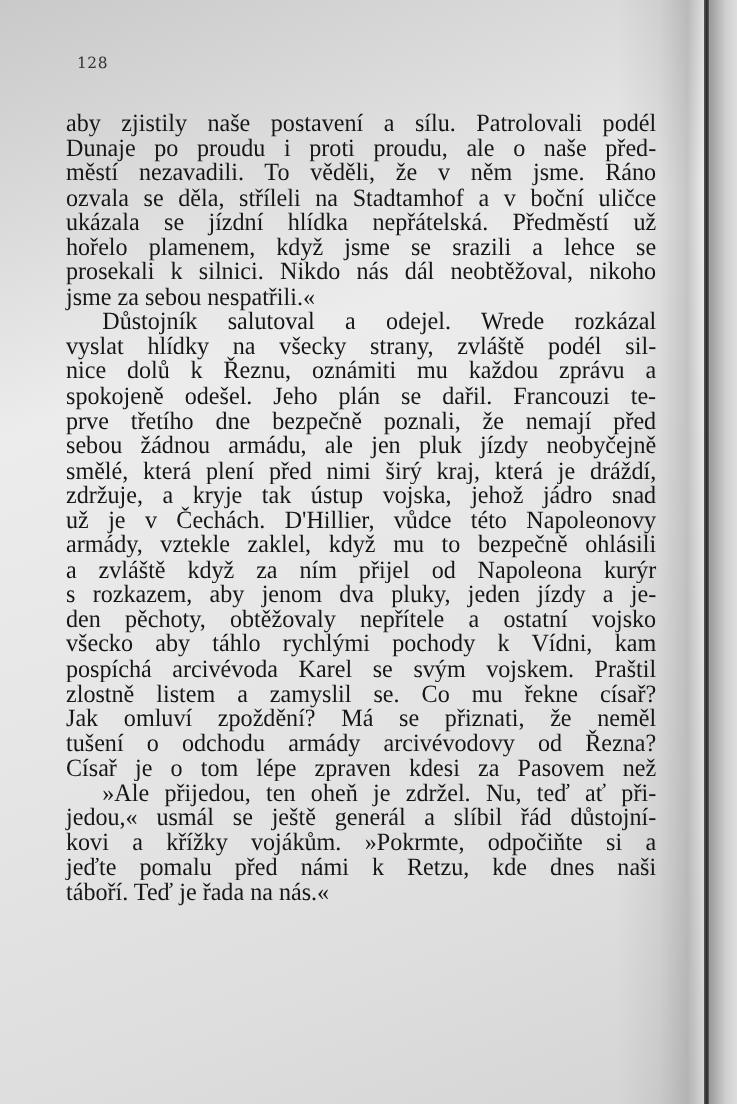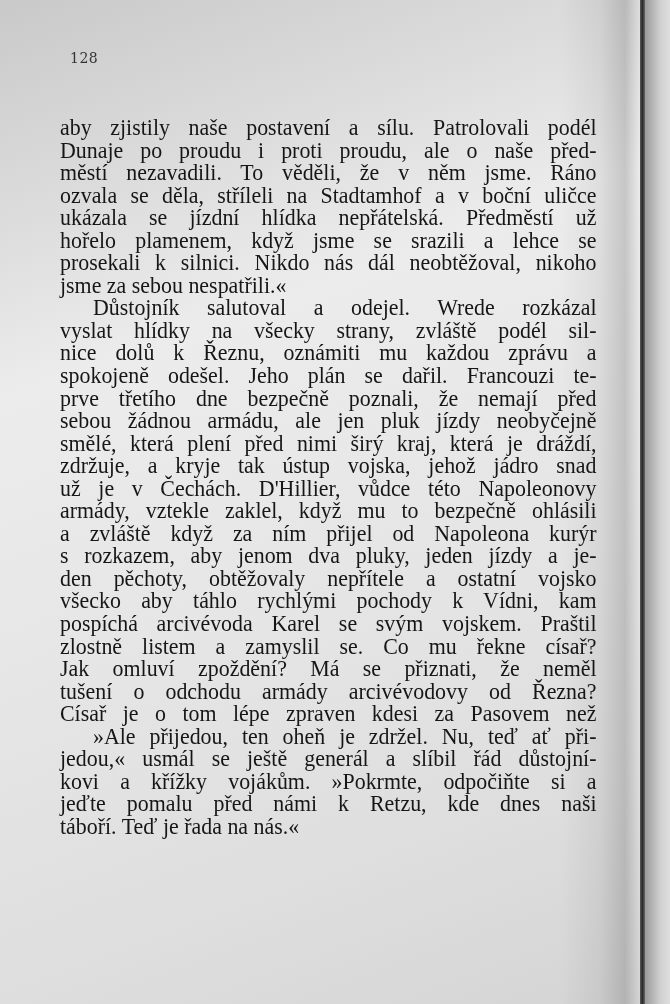--- a/index.html
+++ b/index.html
@@ -55,21 +55,21 @@
       left: 70px;
       top: 50px;
       font-family: "DejaVu Serif", serif;
       font-size: 14px;
       color: #333;
       letter-spacing: 0.5px;
     }
     .text-block {
       position: absolute;
       left: 60px;
-      top: 117px;
+      top: 101px;
       width: 537px;
       font-family: "Liberation Serif", serif;
       font-size: 22.6px;
       line-height: 22.55px;
       color: #161616;
       text-align: justify;
     }
     .line {
       display: block;
       white-space: nowrap;

